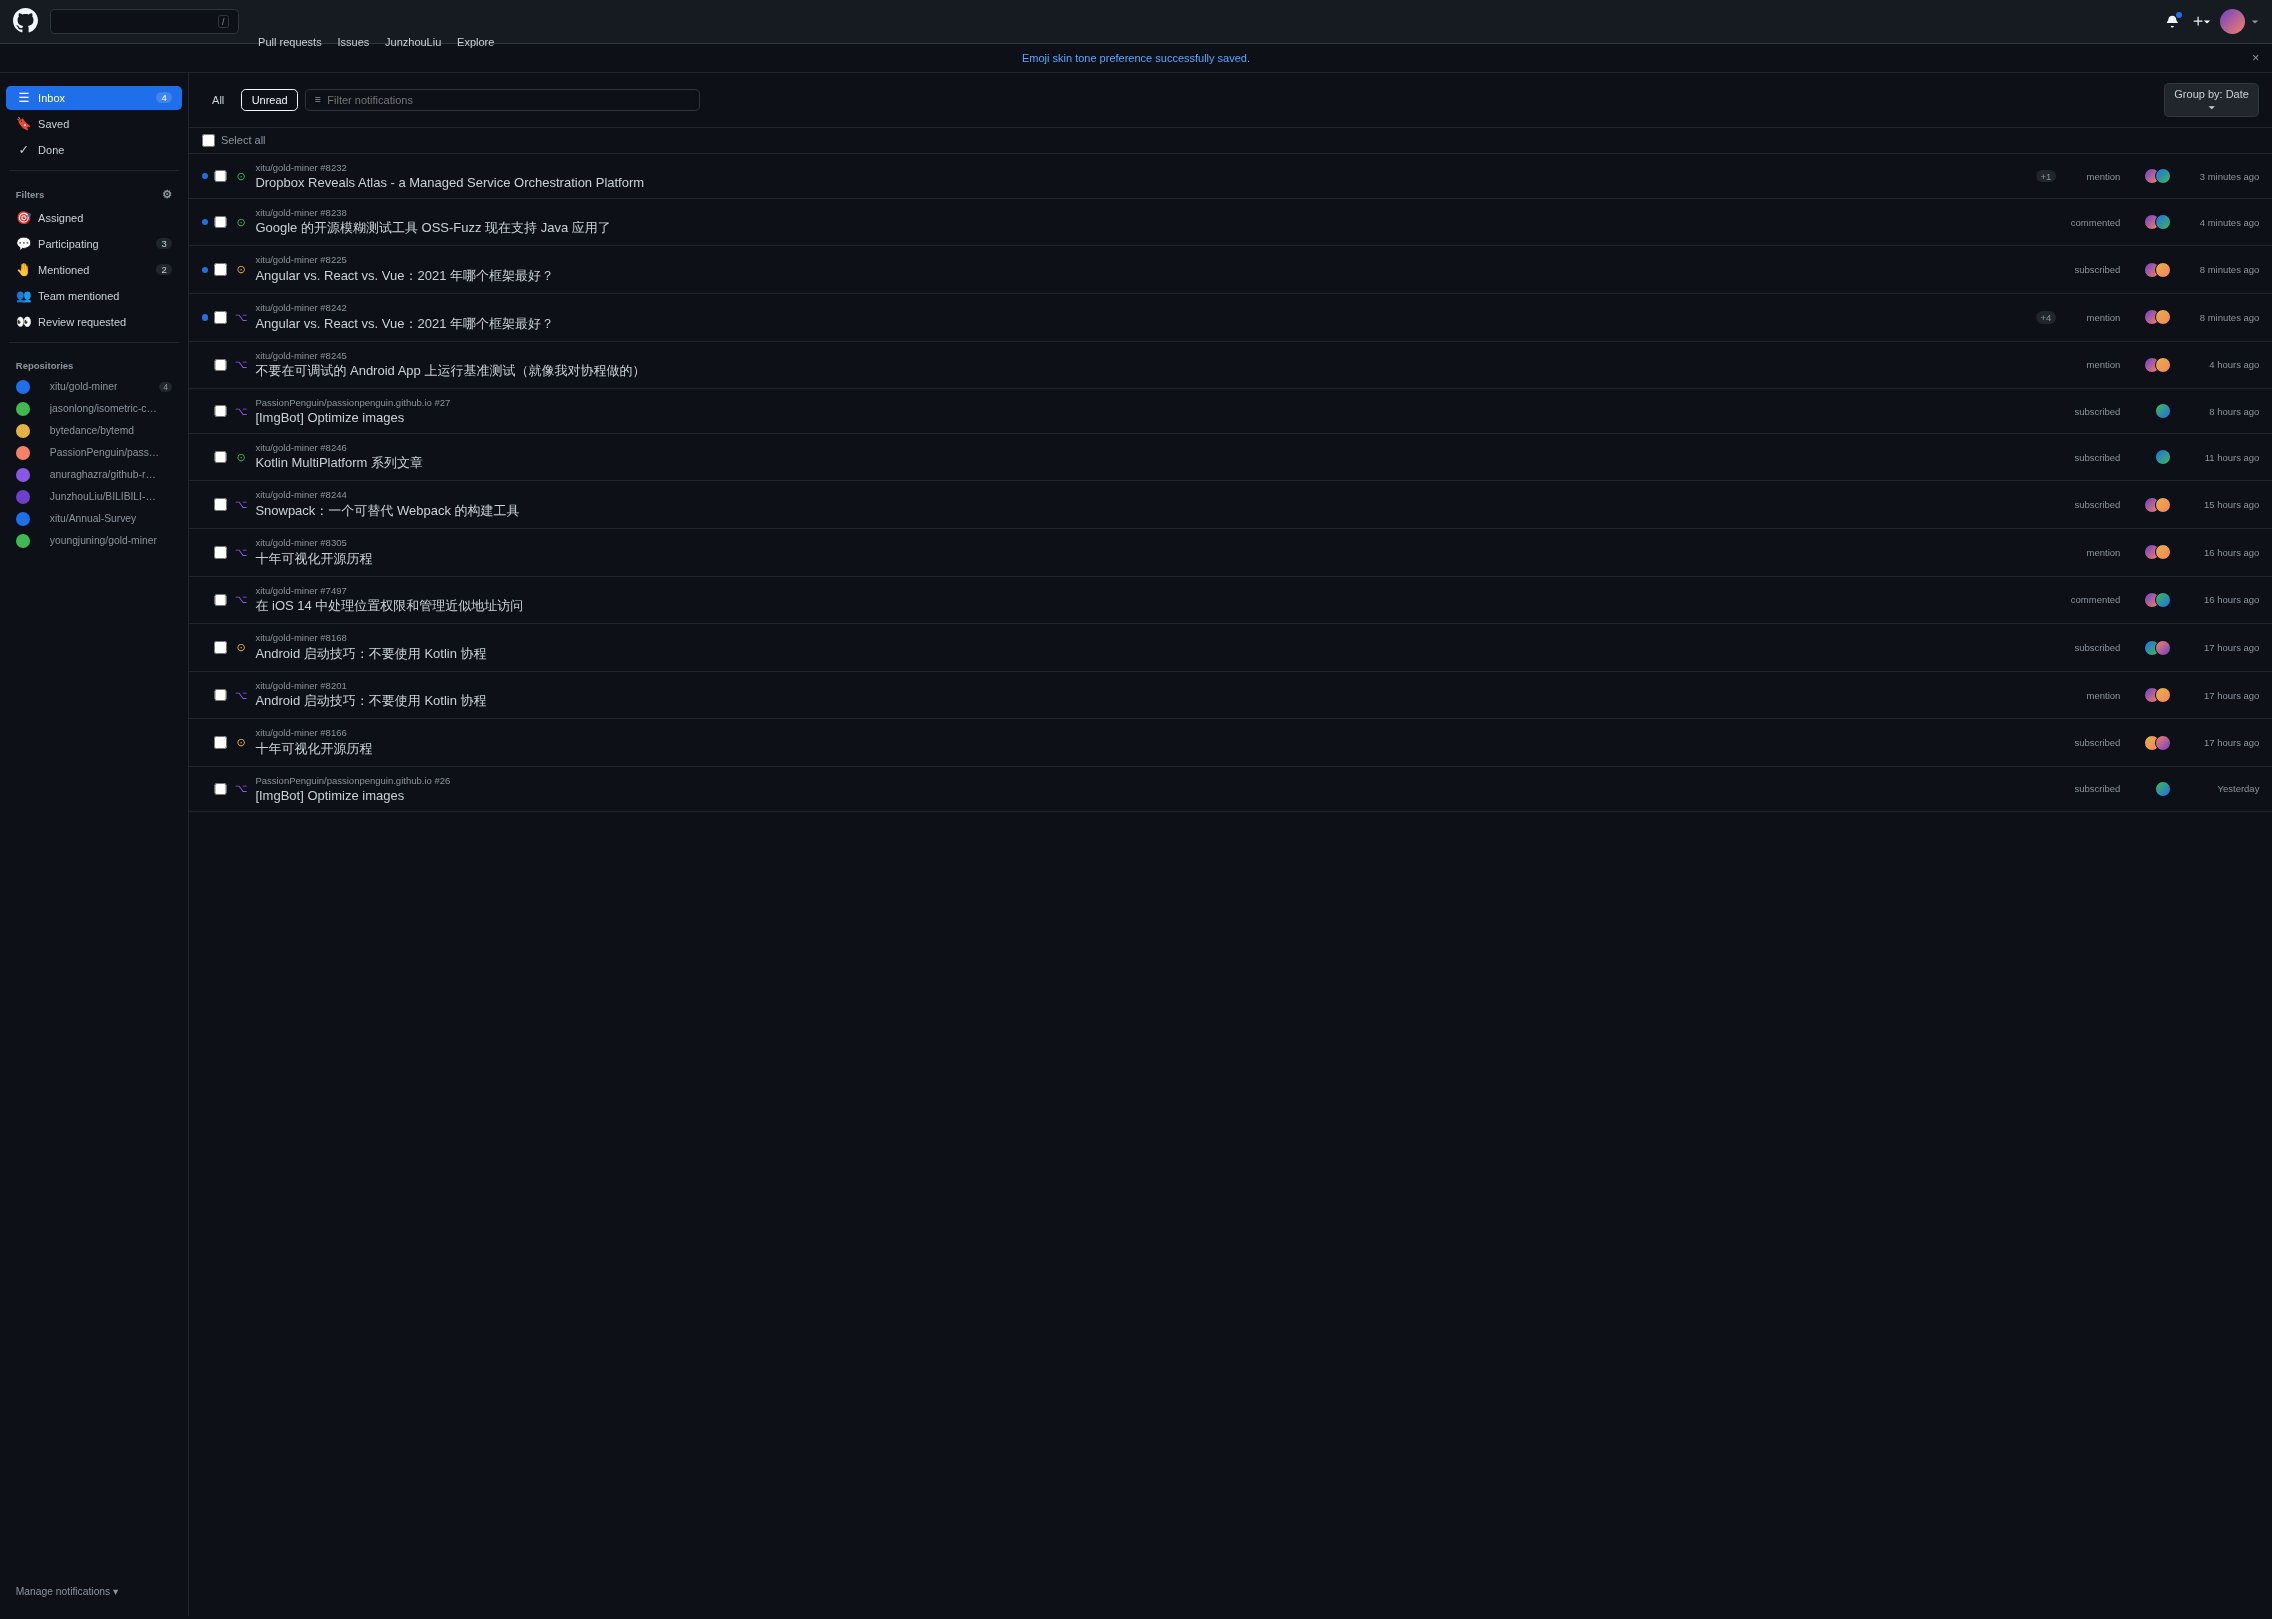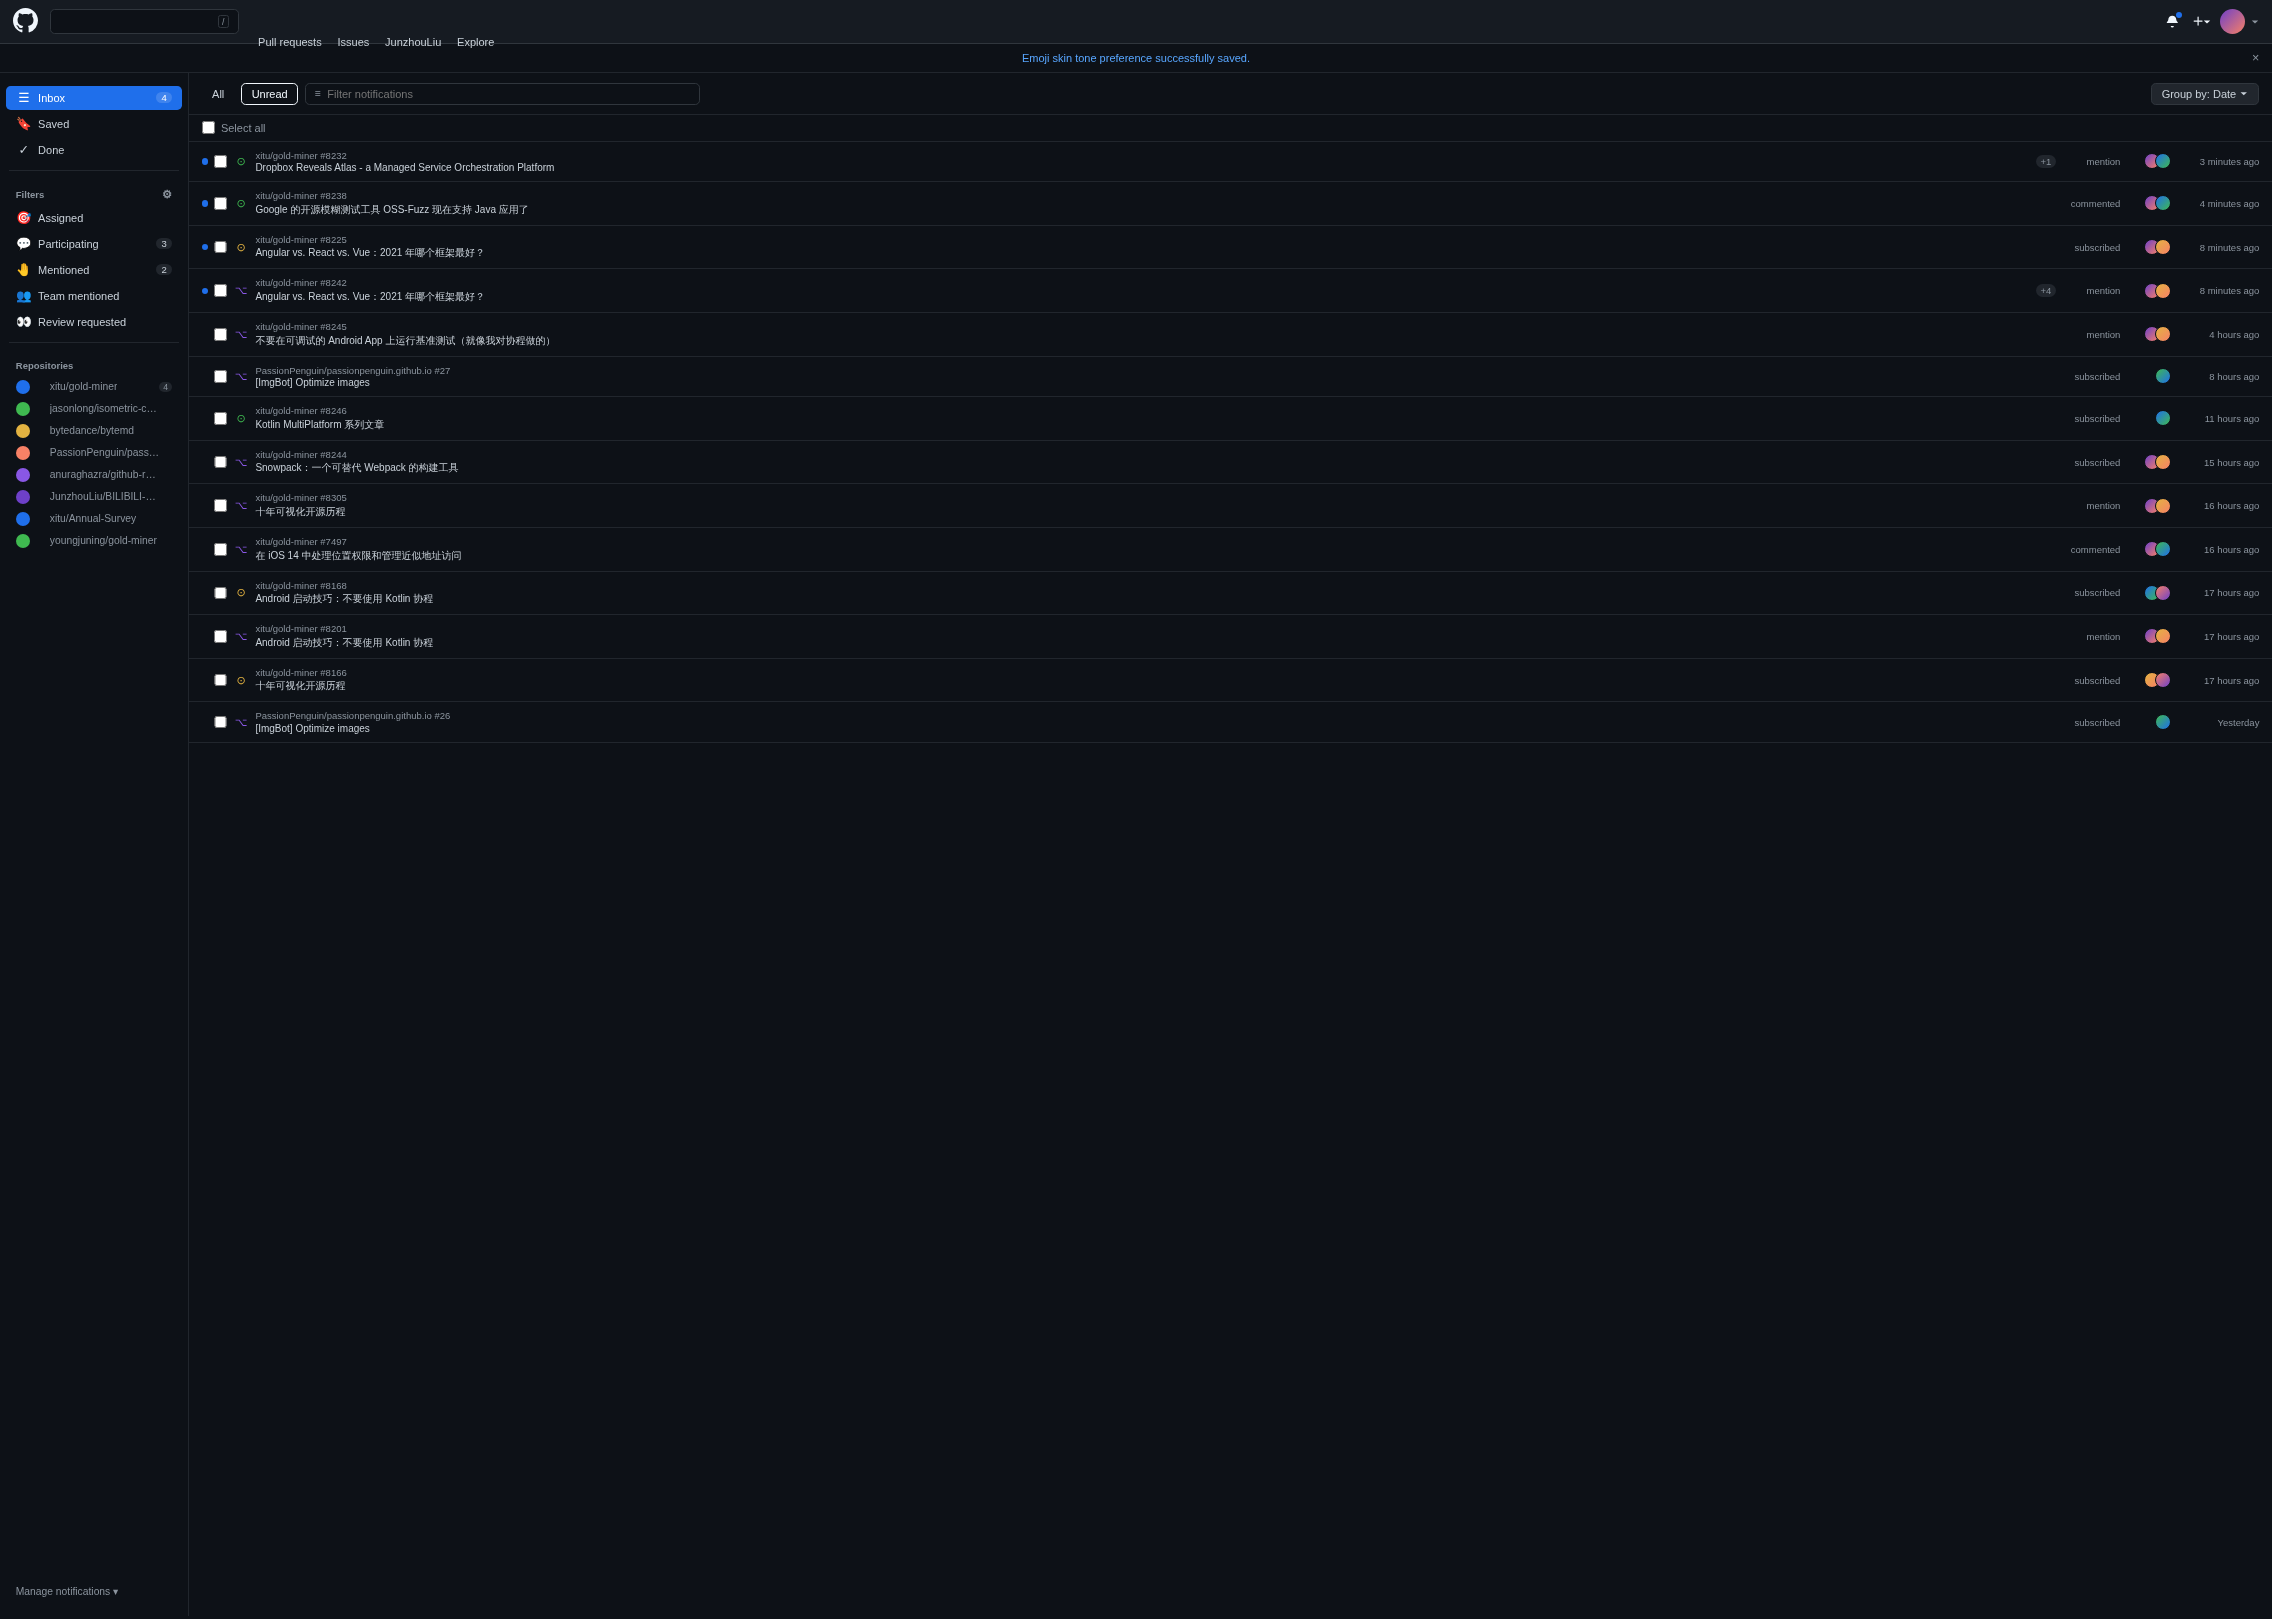--- a/index.html
+++ b/index.html
@@ -274,20 +274,21 @@
       border: 0.8px solid #30363d;
       border-radius: 4.7px;
       color: #c9d1d9;
       padding: 4px 9.5px;
       cursor: pointer;
       font-size: 11px;
       display: flex;
       align-items: center;
       gap: 3.2px;
       margin-left: auto;
+      flex-direction: column;
     }
 
     
     .notif-list {
       flex: 1;
       overflow-y: auto;
       padding: 0;
     }
     .select-all-row {
       display: flex;
@@ -336,21 +337,21 @@
     .notif-body {
       flex: 1;
       min-width: 0;
     }
     .notif-repo {
       font-size: 9.5px;
       color: #8b949e;
       margin-bottom: 1.6px;
     }
     .notif-title {
-      font-size: 10px;
+      font-size: 13px;
       color: #c9d1d9;
       white-space: nowrap;
       overflow: hidden;
       text-overflow: ellipsis;
     }
     .notif-meta {
       display: flex;
       align-items: center;
       gap: 9.5px;
       flex-shrink: 0;

